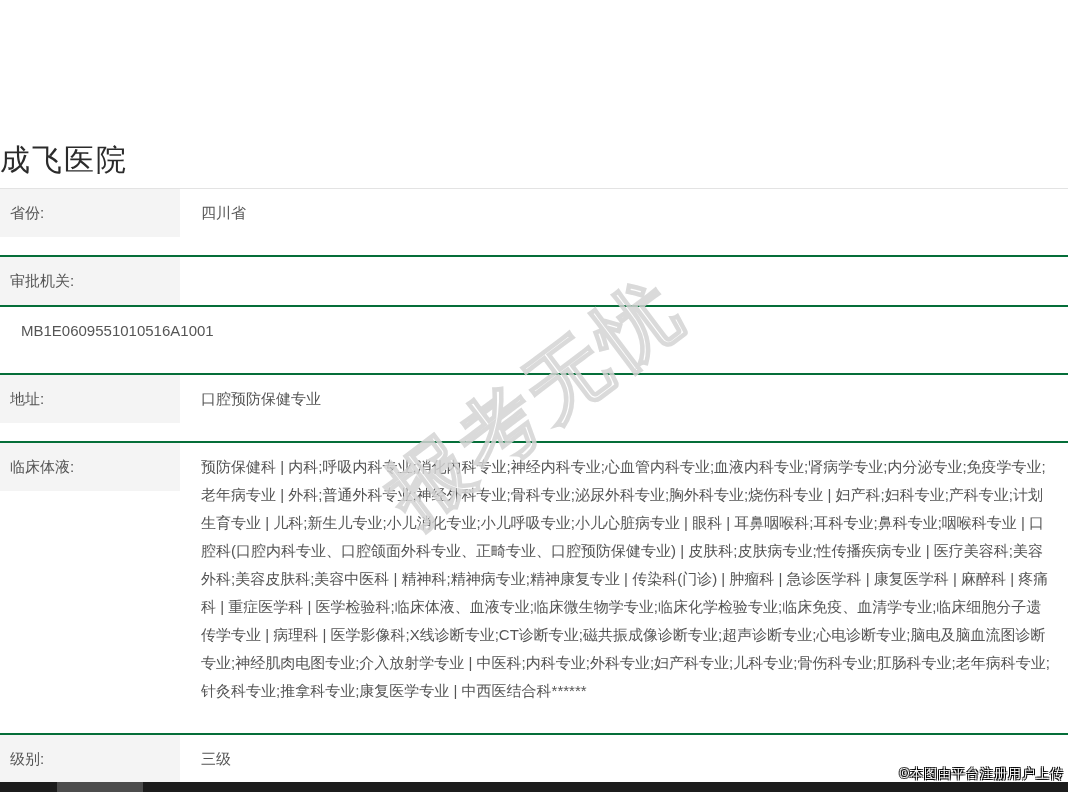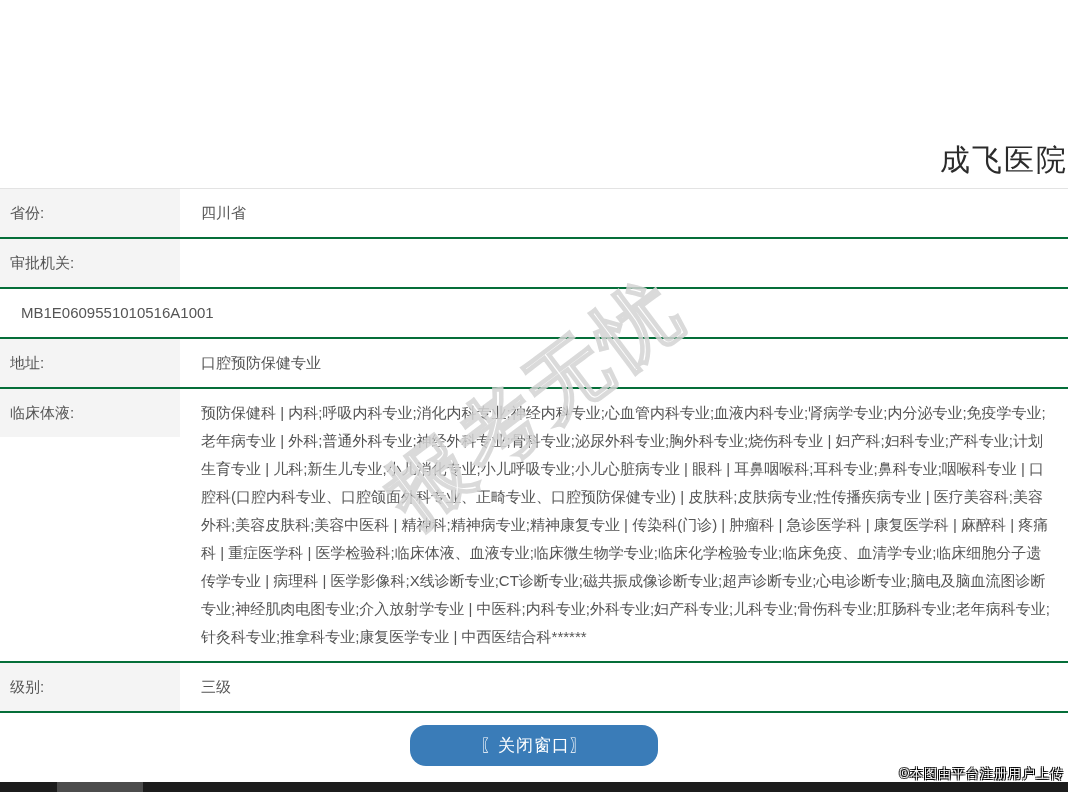--- a/index.html
+++ b/index.html
@@ -8,29 +8,29 @@
   .page { position:absolute; inset:0; background:#fff; }
 
   
   .notice-bar { position:absolute; top:0; left:0; width:1068px; height:100px;
                 background:#008000; color:#ffffff; padding:8px 0 0 40px; }
   .notice-line { font-size:15px; line-height:27px; letter-spacing:0.5px; white-space:nowrap; }
   .notice-line b { font-weight:bold; }
 
   
   .content { position:absolute; top:100px; left:0; width:1068px; }
-  .hospital-title { text-align:right; font-size:30px; line-height:31px; font-weight:400;
+  .hospital-title { text-align:left; font-size:30px; line-height:31px; font-weight:400;
                     color:#2b2b2b; padding-top:44px; letter-spacing:2px; }
 
   .info-table { margin-top:13px; border-top:1px solid #e3e3e3; }
   .row { display:flex; align-items:flex-start; border-bottom:2px solid #056e39; }
   .row-label { width:180px; background:#f4f4f4; color:#555; font-size:15px;
                line-height:24px; padding:12px 0 12px 10px; }
   .row-value { flex:1; color:#555; font-size:15px; line-height:28px;
-               padding:10px 14px 10px 21px; word-break:break-all; }
+               padding:10px 14px 28px 21px; word-break:break-all; }
 
   .button-row { text-align:center; margin-top:12px; }
   .close-btn { width:248px; height:41px; background:#3a7cb8; color:#ffffff;
                font-size:17px; font-family:inherit; border:none; border-radius:16px;
                cursor:pointer; letter-spacing:1px; }
 
   
   .watermark { position:absolute; left:360px; top:350px; width:345px; height:96px;
                transform:rotate(-37deg); text-align:center; font-size:80px; font-weight:700;
                letter-spacing:6px; color:transparent; -webkit-text-stroke:2px #d4d4d4;

